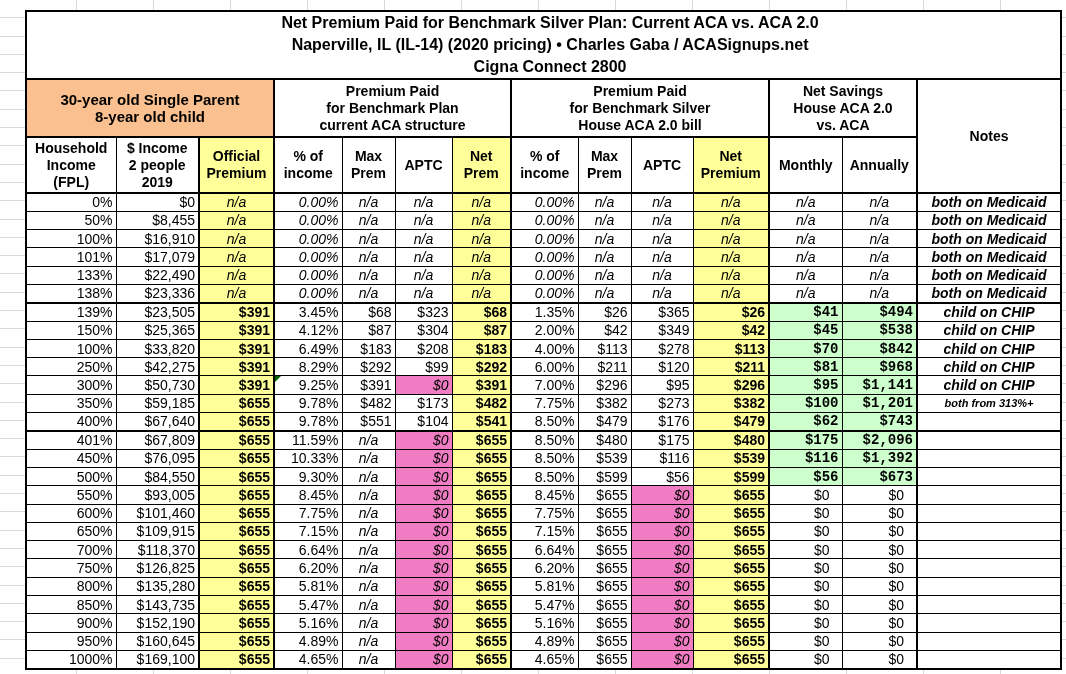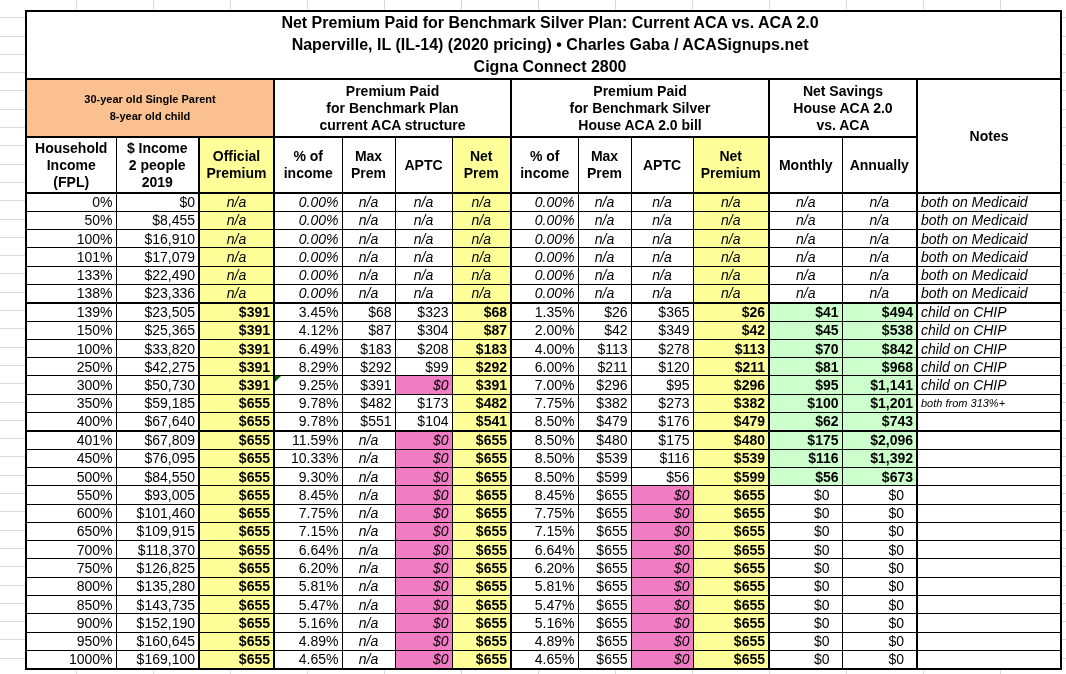--- a/index.html
+++ b/index.html
@@ -16,35 +16,35 @@
   }
   table{
     border-collapse:collapse;table-layout:fixed;
     position:absolute;left:25px;top:10px;width:1035px;
     background:#fff;border:2px solid #000;
   }
   td,th{border:1px solid #000;overflow:hidden;padding:0 3px;color:#000;}
   th{font-weight:bold;text-align:center;vertical-align:middle;white-space:pre-line;font-size:14px;line-height:17px;}
   .title-cell{height:66px;font-size:16px;line-height:22px;font-weight:bold;text-align:center;border:2px solid #000;background:#fff;padding-left:16px;}
   tr.grp th{border:2px solid #000;height:56px;}
-  tr.grp th.orange{background:var(--orange);font-size:11px;margin-left:24px;}
+  tr.grp th.orange{background:var(--orange);font-size:15px;margin-left:24px;}
   tr.sub th{height:54px;border-bottom:2px solid #000;}
   .notes-hdr{border:2px solid #000;margin-top:28px;}
   .thickL{border-left:2px solid #000 !important;}
   tbody tr{height:18.3px;}
   tbody td{font-size:14px;line-height:16px;white-space:nowrap;}
   .r{text-align:right;}
   .b{font-weight:bold;}
   .it{font-style:italic;margin-left:36px;}
   .na{text-align:center;font-style:italic;}
   .yellow{background:var(--yellow);}
   .pink{background:var(--pink);}
-  .green{background:var(--green);font-weight:bold;}
+  .green{background:var(--green);font-weight:bold;font-family:Liberation Mono, monospace;}
   .zero{padding-right:12px;}
-  .note{font-style:italic;}
+  .note{text-align:center;font-style:italic;font-weight:bold;}
   .small{font-size:11px;margin-top:16px;}
   tr.group-start td{border-top:2px solid #000;}
   td.mk{position:relative;}
   .marker{position:absolute;top:0;left:0;width:0;height:0;border-top:6px solid #006100;border-right:6px solid transparent;}
 </style>
 </head>
 <body>
 
 <table>
   <colgroup>

